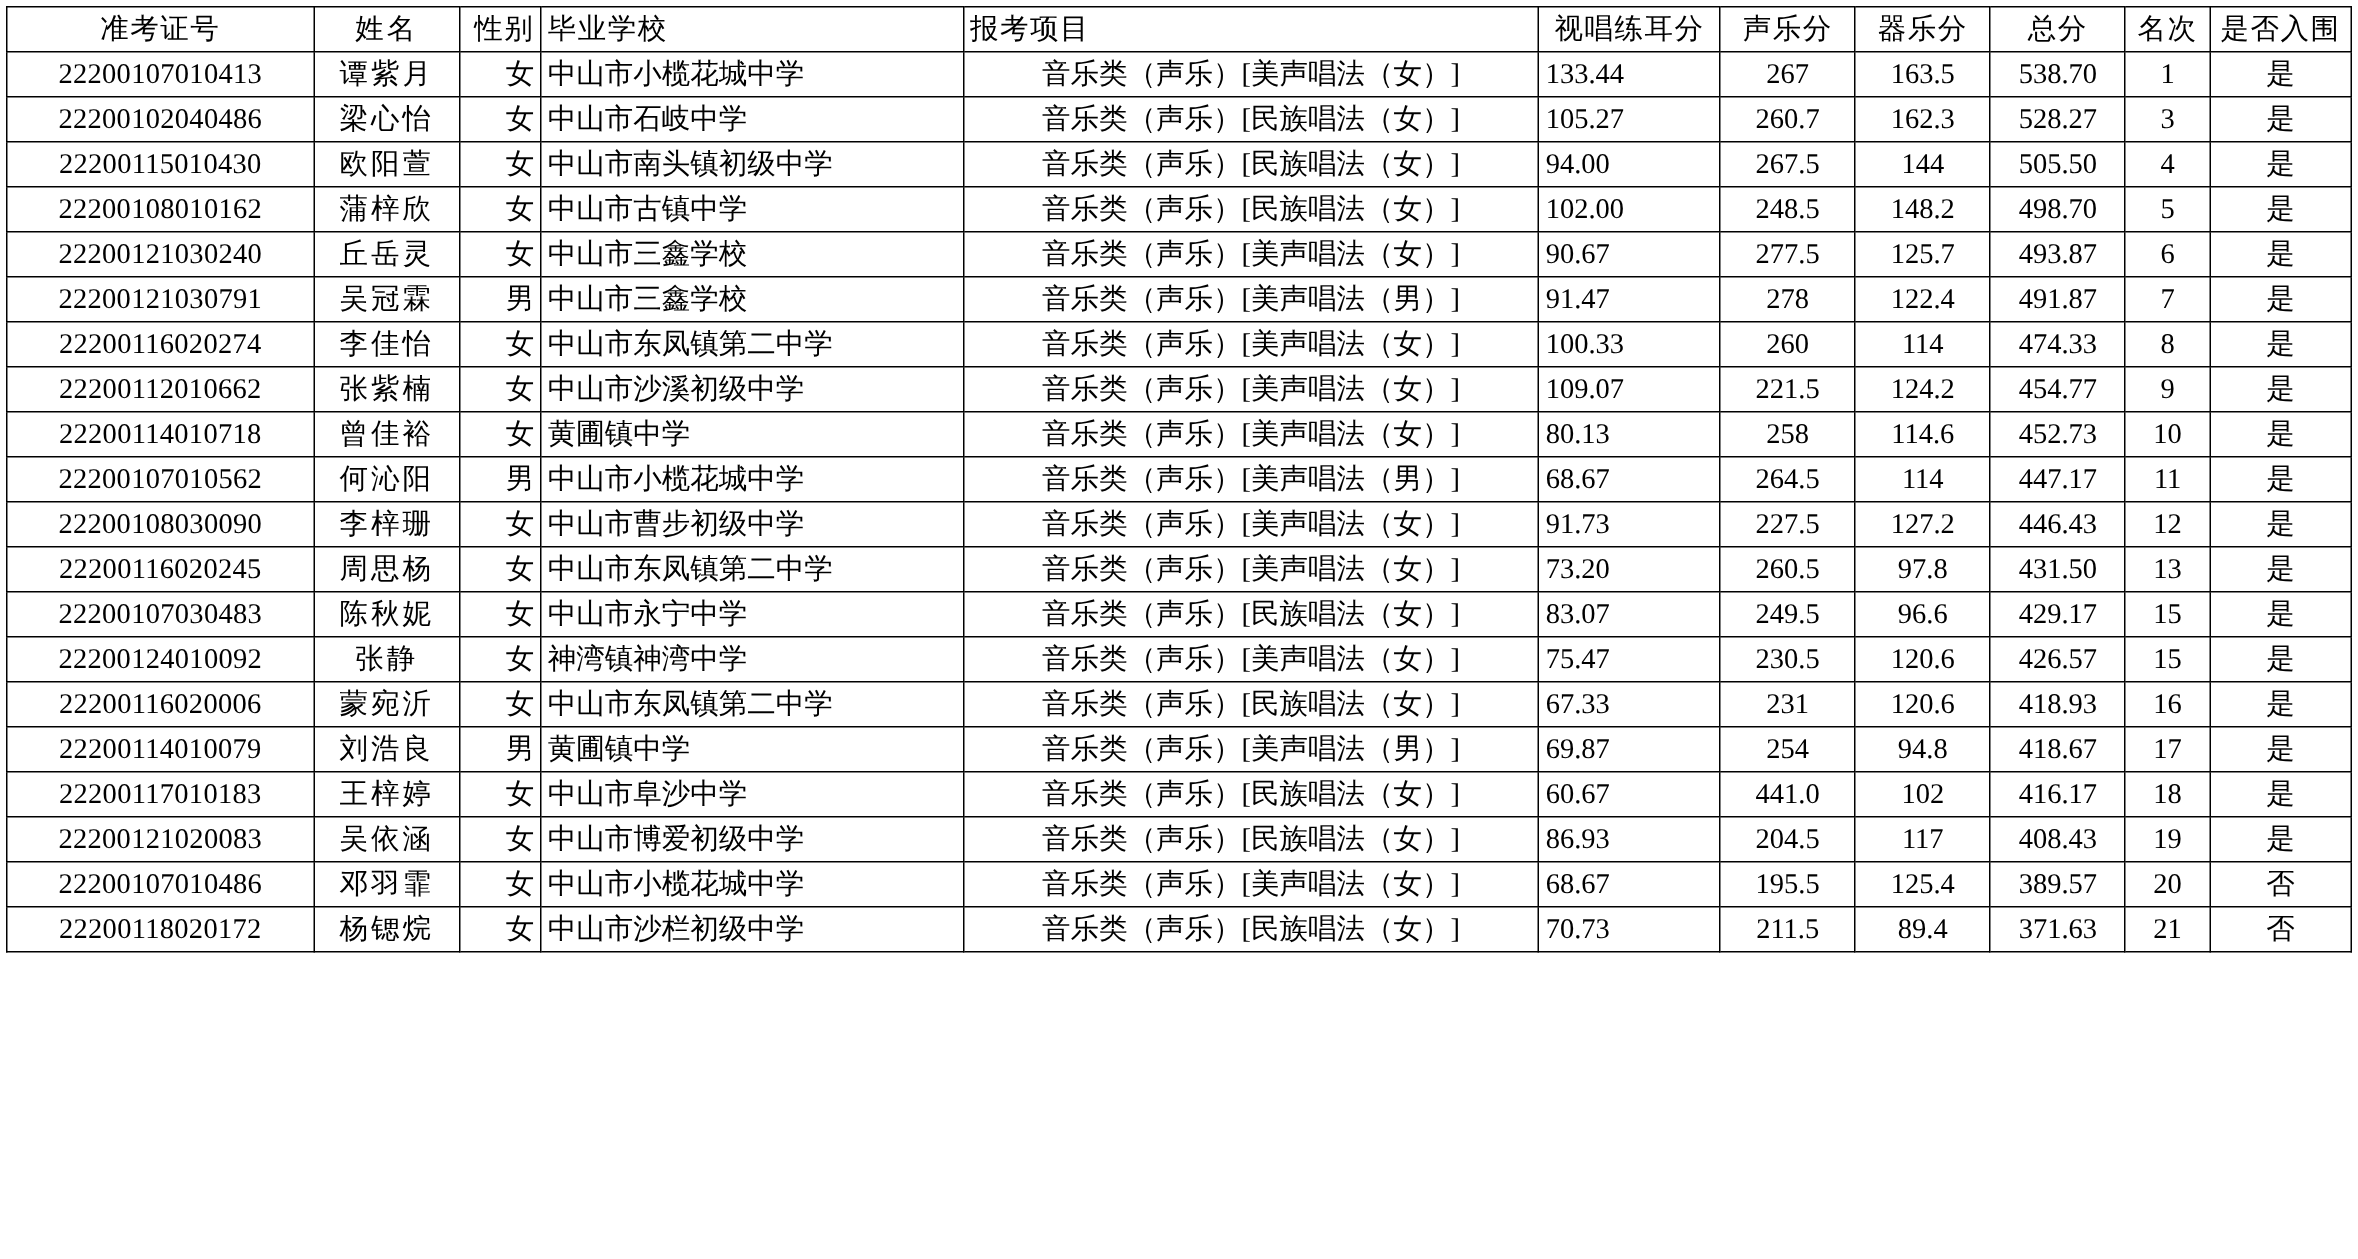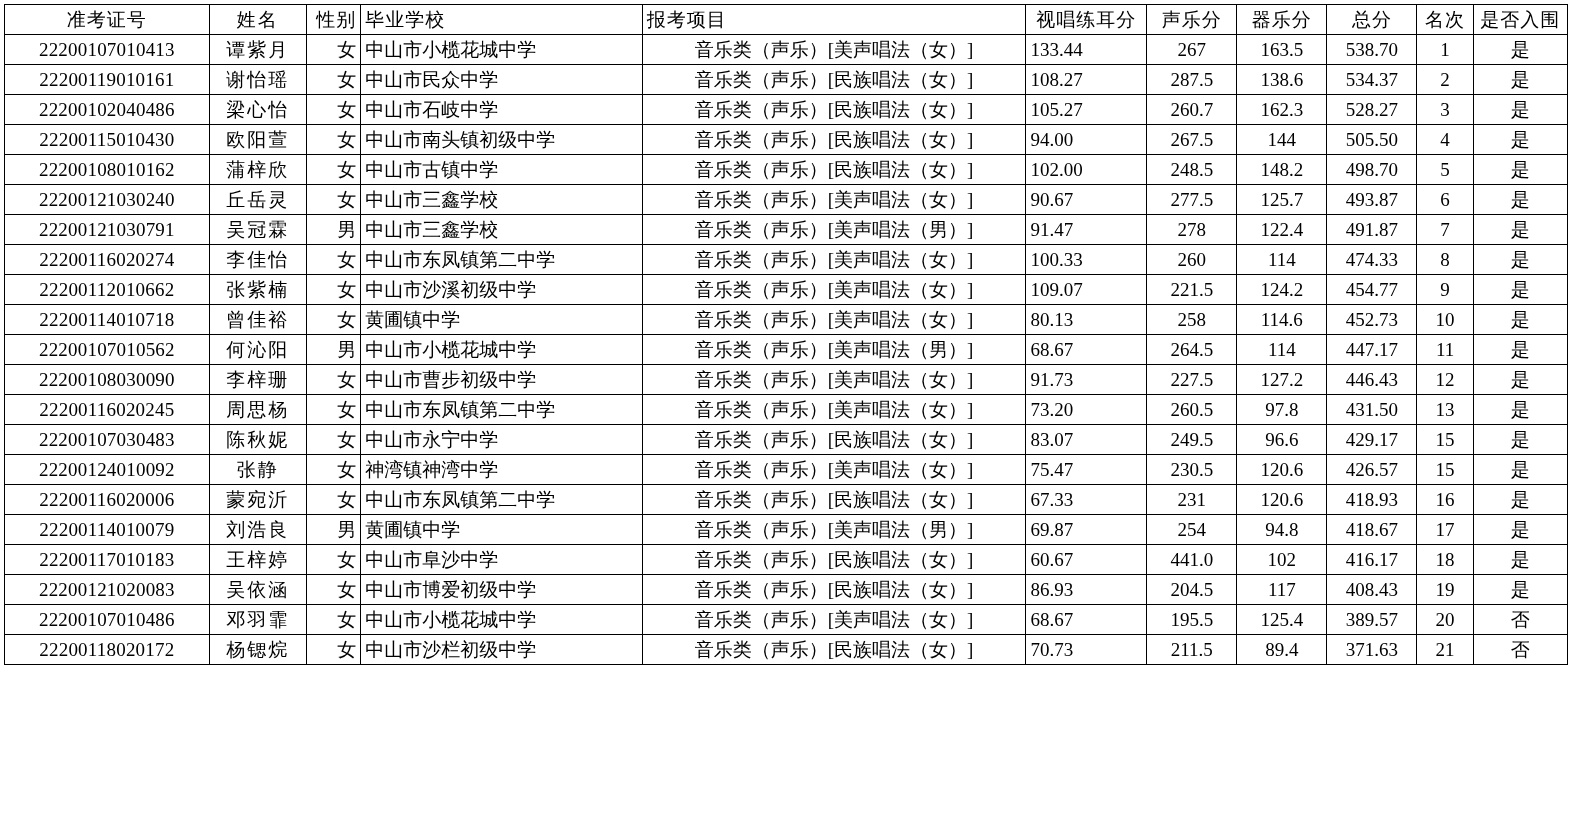--- a/index.html
+++ b/index.html
@@ -86,33 +86,20 @@
           <td class="c-school">中山市小榄花城中学</td>
           <td class="c-proj">音乐类（声乐）[美声唱法（女）]</td>
           <td class="c-ear">133.44</td>
           <td class="c-vocal">267</td>
           <td class="c-instr">163.5</td>
           <td class="c-total">538.70</td>
           <td class="c-rank">1</td>
           <td class="c-pass">是</td>
         </tr>
         <tr>
-          <td class="c-id">22200119010161</td>
-          <td class="c-name">谢怡瑶</td>
-          <td class="c-sex">女</td>
-          <td class="c-school">中山市民众中学</td>
-          <td class="c-proj">音乐类（声乐）[民族唱法（女）]</td>
-          <td class="c-ear">108.27</td>
-          <td class="c-vocal">287.5</td>
-          <td class="c-instr">138.6</td>
-          <td class="c-total">534.37</td>
-          <td class="c-rank">2</td>
-          <td class="c-pass">是</td>
-        </tr>
-        <tr>
           <td class="c-id">22200102040486</td>
           <td class="c-name">梁心怡</td>
           <td class="c-sex">女</td>
           <td class="c-school">中山市石岐中学</td>
           <td class="c-proj">音乐类（声乐）[民族唱法（女）]</td>
           <td class="c-ear">105.27</td>
           <td class="c-vocal">260.7</td>
           <td class="c-instr">162.3</td>
           <td class="c-total">528.27</td>
           <td class="c-rank">3</td>

